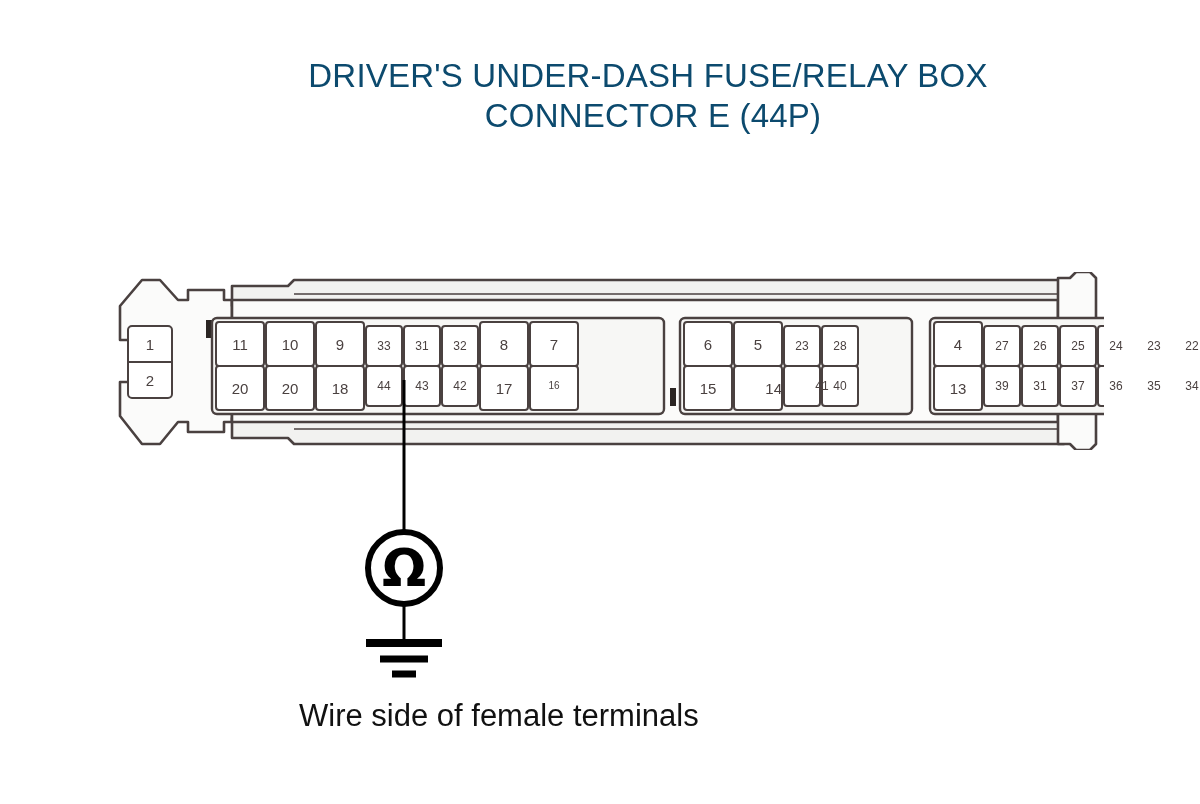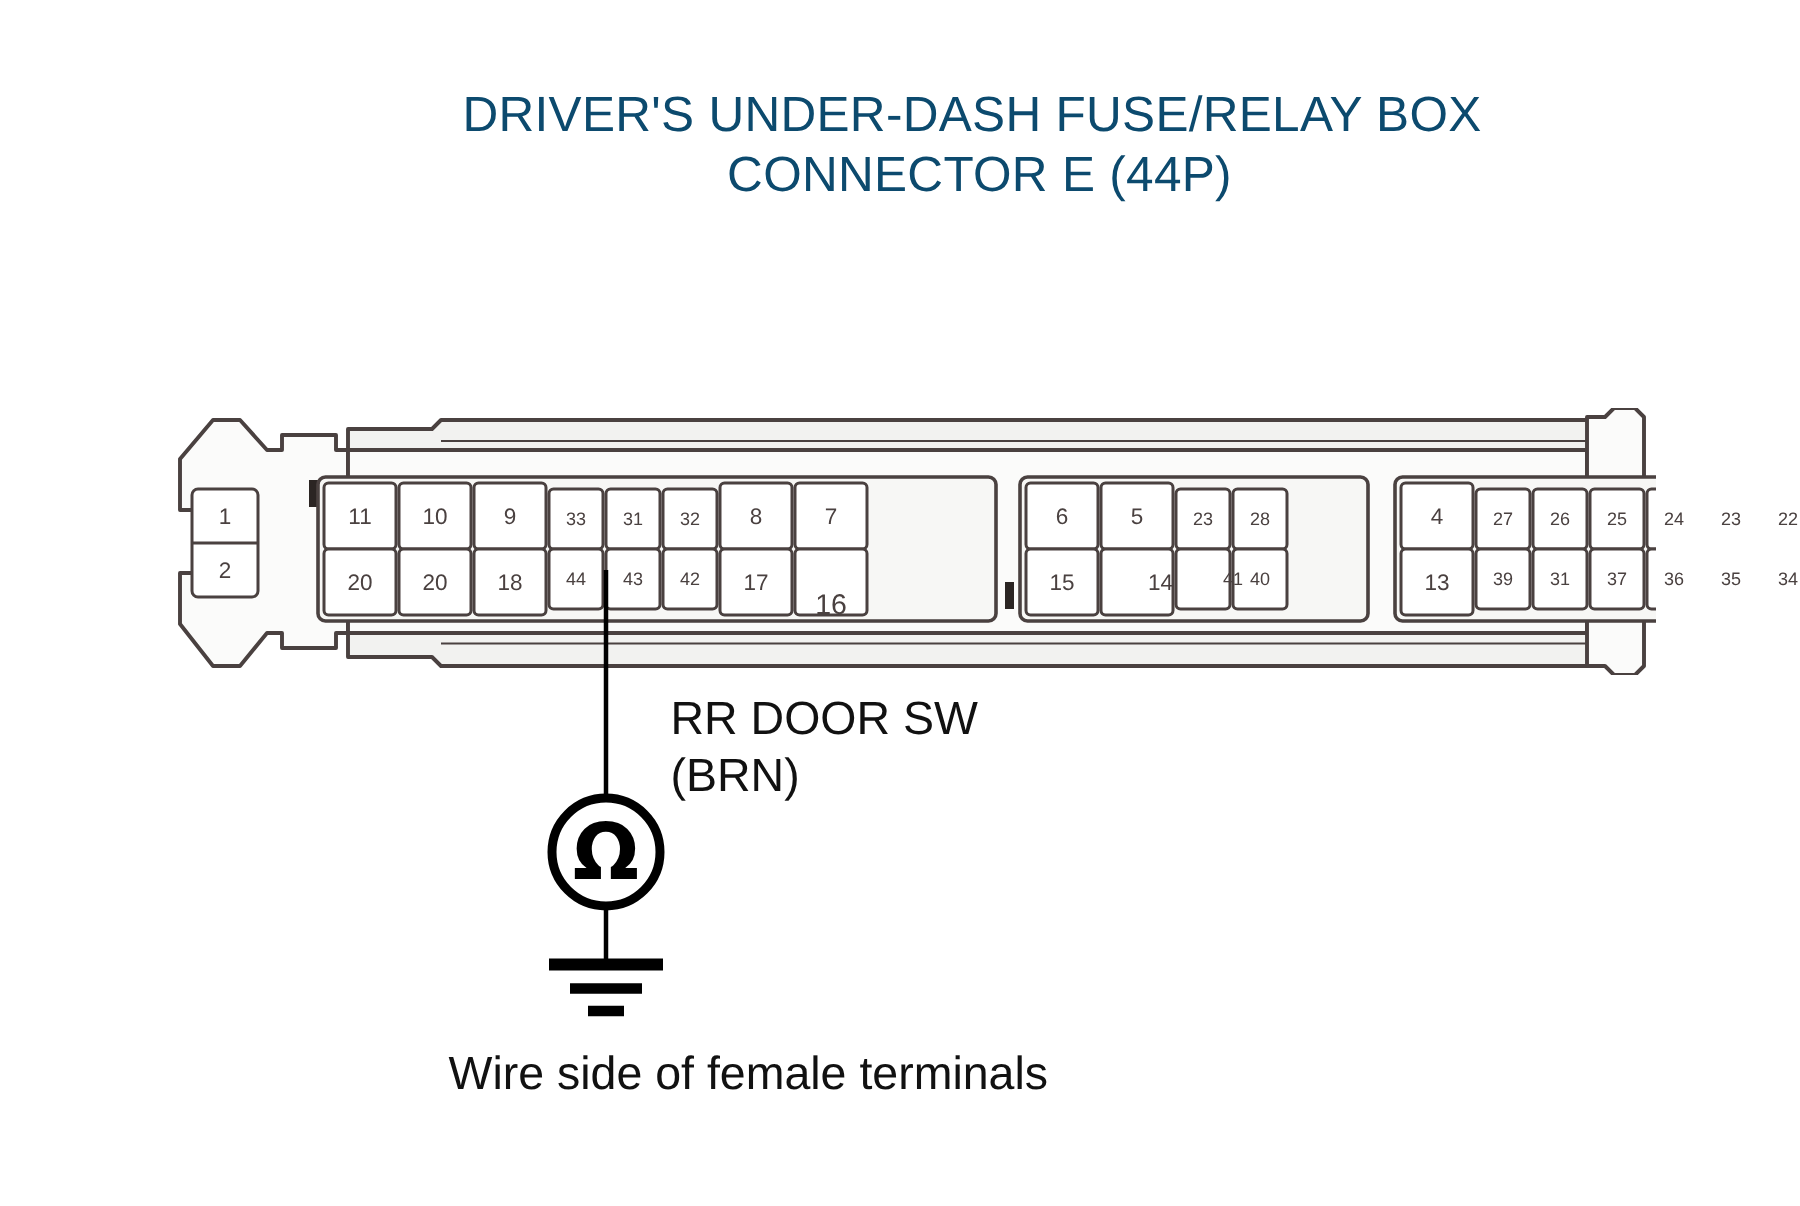--- a/index.html
+++ b/index.html
@@ -199,21 +199,21 @@
         <div class="pin-text" style="font-size: 15px; left: 204px; top: 108.5px; width: 48px;">18</div>
         <div class="pin-text" style="font-size: 12px; left: 248px; top: 68px; width: 48px;">33</div>
         <div class="pin-text" style="font-size: 12px; left: 248px; top: 108px; width: 48px;">44</div>
         <div class="pin-text" style="font-size: 12px; left: 286px; top: 68px; width: 48px;">31</div>
         <div class="pin-text" style="font-size: 12px; left: 286px; top: 108px; width: 48px;">43</div>
         <div class="pin-text" style="font-size: 12px; left: 324px; top: 68px; width: 48px;">32</div>
         <div class="pin-text" style="font-size: 12px; left: 324px; top: 108px; width: 48px;">42</div>
         <div class="pin-text" style="font-size: 15px; left: 368px; top: 64.5px; width: 48px;">8</div>
         <div class="pin-text" style="font-size: 15px; left: 368px; top: 108.5px; width: 48px;">17</div>
         <div class="pin-text" style="font-size: 15px; left: 418px; top: 64.5px; width: 48px;">7</div>
-        <div class="pin-text" style="font-size: 19px; left: 418px; top: 108.5px; width: 48px; margin-top: 13px;">16</div>
+        <div class="pin-text" style="font-size: 10px; left: 418px; top: 108.5px; width: 48px;">16</div>
         <div class="pin-text" style="font-size: 15px; left: 572px; top: 64.5px; width: 48px;">6</div>
         <div class="pin-text" style="font-size: 15px; left: 572px; top: 108.5px; width: 48px;">15</div>
         <div class="pin-text" style="font-size: 15px; left: 622px; top: 64.5px; width: 48px;">5</div>
         <div class="pin-text" style="font-size: 15px; left: 622px; top: 108.5px; width: 48px; text-align: right;">14</div>
         <div class="pin-text" style="font-size: 12px; left: 666px; top: 68px; width: 48px;">23</div>
         <div class="pin-text" style="font-size: 12px; left: 686px; top: 108px; width: 48px;">41</div>
         <div class="pin-text" style="font-size: 12px; left: 704px; top: 68px; width: 48px;">28</div>
         <div class="pin-text" style="font-size: 12px; left: 704px; top: 108px; width: 48px;">40</div>
         <div class="pin-text" style="font-size: 15px; left: 822px; top: 64.5px; width: 48px;">4</div>
         <div class="pin-text" style="font-size: 15px; left: 822px; top: 108.5px; width: 48px;">13</div>
@@ -244,20 +244,16 @@
 
     <g stroke="#000000" stroke-linecap="butt">
       <line x1="36" y1="263" x2="112" y2="263" stroke-width="8"></line>
       <line x1="50" y1="279" x2="98" y2="279" stroke-width="7"></line>
       <line x1="62" y1="294" x2="86" y2="294" stroke-width="7"></line>
     </g>
 
     <text id="ohm-symbol" x="74" y="206" text-anchor="middle" font-family="'DejaVu Sans', sans-serif" font-size="52" font-weight="bold" fill="#000000">Ω</text>
   </svg>
 
-  <div id="meter-label">
-    <div class="meter-label-line">RR DOOR SW</div>
-    <div class="meter-label-line">(BRN)</div>
-  </div>
 
   <div id="caption">Wire side of female terminals</div>
 
 </div>
 
 </body></html>

